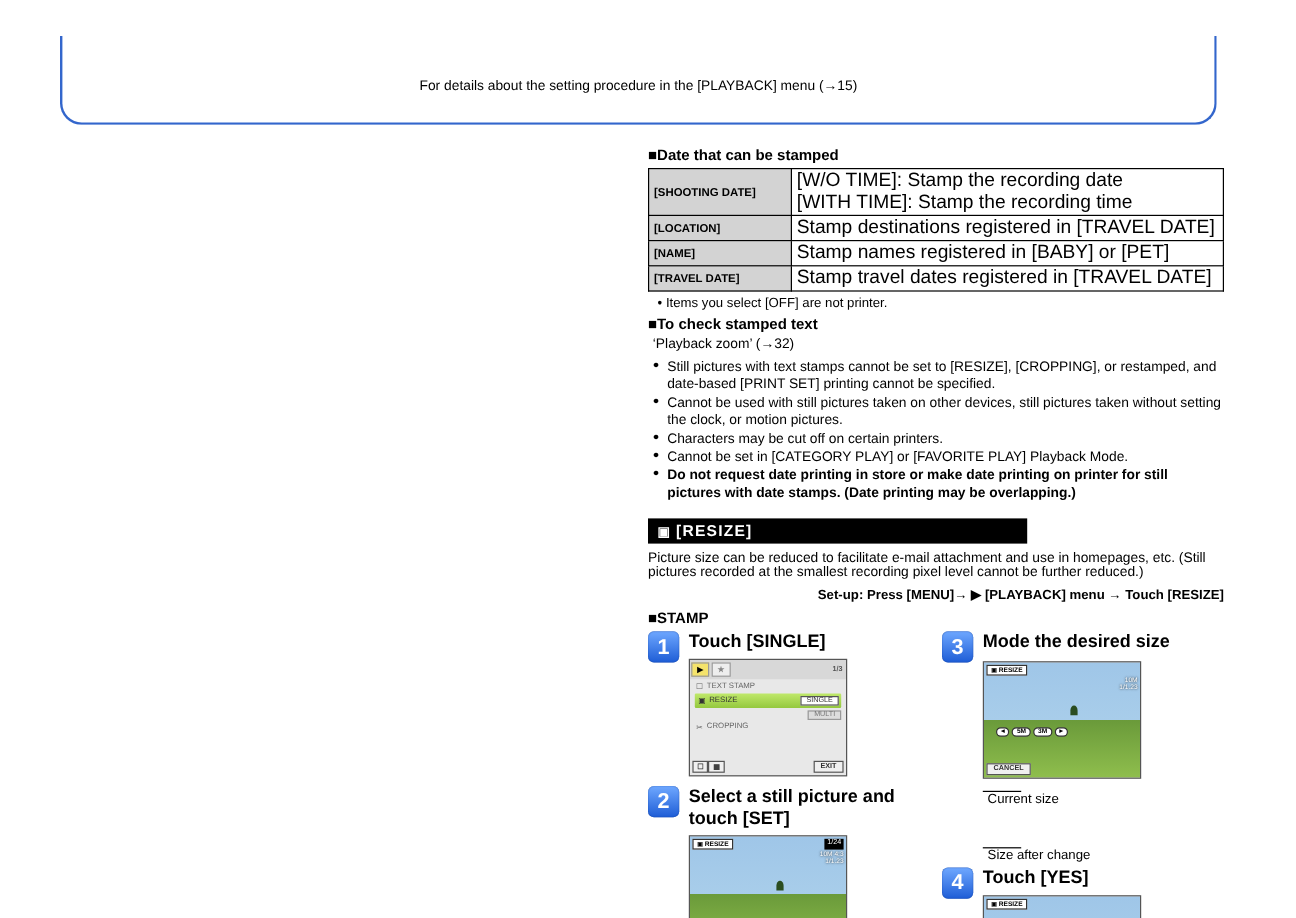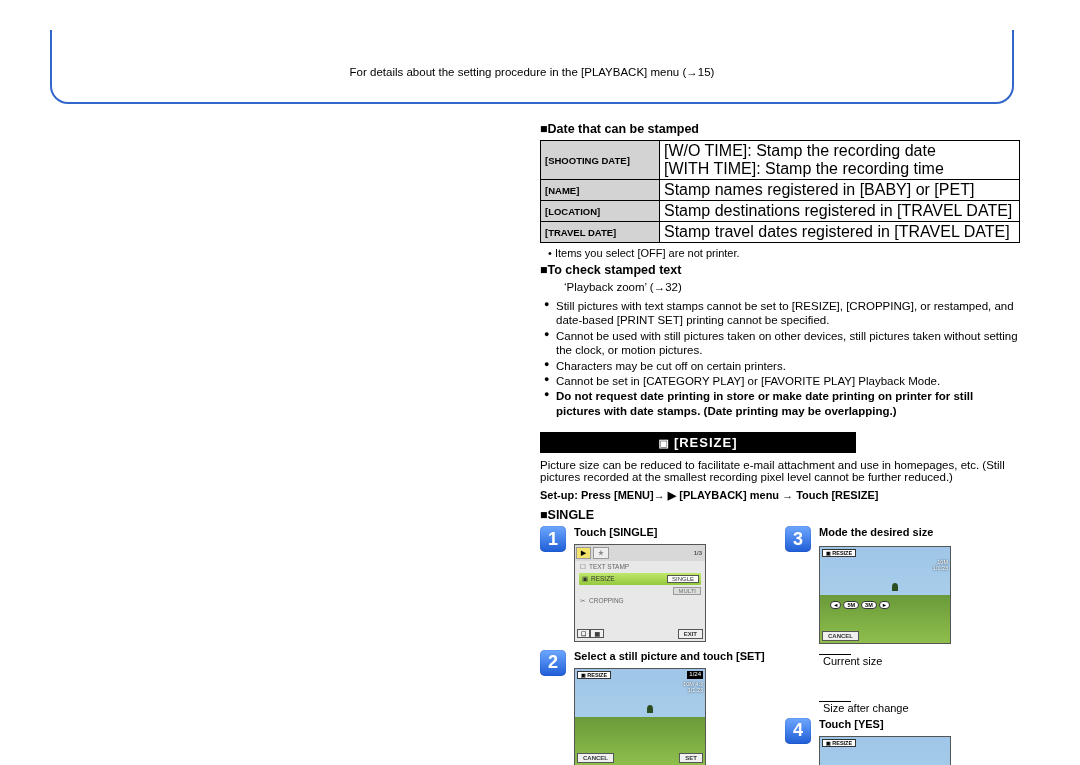--- a/index.html
+++ b/index.html
@@ -49,21 +49,21 @@
     vertical-align: top;
   }
   table.stamp td.label {
     background: #d3d3d3;
     font-weight: bold;
     text-transform: uppercase;
     font-size: 9.5px;
     width: 110px;
     vertical-align: middle;
   }
-  .indent { margin-left: 24px; }
+  .indent { margin-left: 4px; }
   .small-note { font-size: 11px; margin: 2px 0 4px 8px; }
   ul.bullets {
     margin: 6px 0 6px 4px;
     padding: 0;
     list-style: none;
   }
   ul.bullets li {
     position: relative;
     padding-left: 12px;
     margin-bottom: 1px;
@@ -77,28 +77,28 @@
     font-size: 9px;
   }
   .resize-bar {
     background: #000;
     color: #fff;
     font-weight: bold;
     letter-spacing: 1px;
     padding: 3px 8px;
     margin: 14px 0 6px 0;
     width: 300px;
-    text-align: center;
     font-size: 13px;
   }
   .resize-bar .picon { font-size: 11px; margin-right: 4px;}
   .setup {
     font-weight: bold;
     font-size: 11px;
     margin: 6px 0;
+    text-align: right;
   }
   .steps-row {
     display: flex;
     margin-top: 4px;
     gap: 10px;
   }
   .left-steps, .right-steps {
     flex: 1;
   }
   .step {
@@ -115,21 +115,21 @@
     font-weight: bold;
     font-size: 18px;
     display: flex;
     align-items: center;
     justify-content: center;
     flex-shrink: 0;
     box-shadow: inset 0 0 1px #05328e;
   }
   .step-head {
     font-weight: bold;
-    font-size: 11px;
+    font-size: 15px;
     line-height: 1.25;
     margin-bottom: 4px;
   }
   .screen {
     width: 130px;
     height: 96px;
     border: 1px solid #555;
     position: relative;
     margin: 2px 0 4px 0;
     background: #e8e8e8;
@@ -299,26 +299,26 @@
     <table class="stamp">
       <tbody>
           <tr>
         <td class="label" rowspan="1">[SHOOTING DATE]</td>
         <td>
           <div>[W/O TIME]:   Stamp the recording date</div>
           <div>[WITH TIME]: Stamp the recording time</div>
         </td>
       </tr>
       <tr>
+        <td class="label">[LOCATION]</td>
+        <td>Stamp destinations registered in [TRAVEL DATE]</td>
+      </tr>
+      <tr>
         <td class="label">[NAME]</td>
         <td>Stamp names registered in [BABY] or [PET]</td>
-      </tr>
-      <tr>
-        <td class="label">[LOCATION]</td>
-        <td>Stamp destinations registered in [TRAVEL DATE]</td>
       </tr>
       <tr>
         <td class="label">[TRAVEL DATE]</td>
         <td>Stamp travel dates registered in [TRAVEL DATE]</td>
       </tr>
     </tbody>
       </table>
 
     <div class="small-note"> • Items you select [OFF] are not printer.</div>
 
@@ -332,21 +332,21 @@
       <li>Cannot be set in [CATEGORY PLAY] or [FAVORITE PLAY] Playback Mode.</li>
       <li><b>Do not request date printing in store or make date printing on printer for still pictures with date stamps. (Date printing may be overlapping.)</b></li>
     </ul>
 
     <div class="resize-bar">
       <span class="picon">▣</span><span>[RESIZE]</span>
     </div>
 
     <div>Picture size can be reduced to facilitate e-mail attachment and use in homepages, etc. (Still pictures recorded at the smallest recording pixel level cannot be further reduced.)</div>
     <div class="setup">Set-up: Press [MENU]→ ▶ [PLAYBACK] menu → Touch [RESIZE]</div>
-    <div class="sect-title">■SINGLE</div>
+    <div class="sect-title">■STAMP</div>
 
     <div class="steps-row">
 
       <div class="left-steps">
         <div class="step">
           <div class="num">1</div>
           <div>
             <div class="step-head">Touch [SINGLE]</div>
             <div class="screen">
               <div class="top-tabs">

